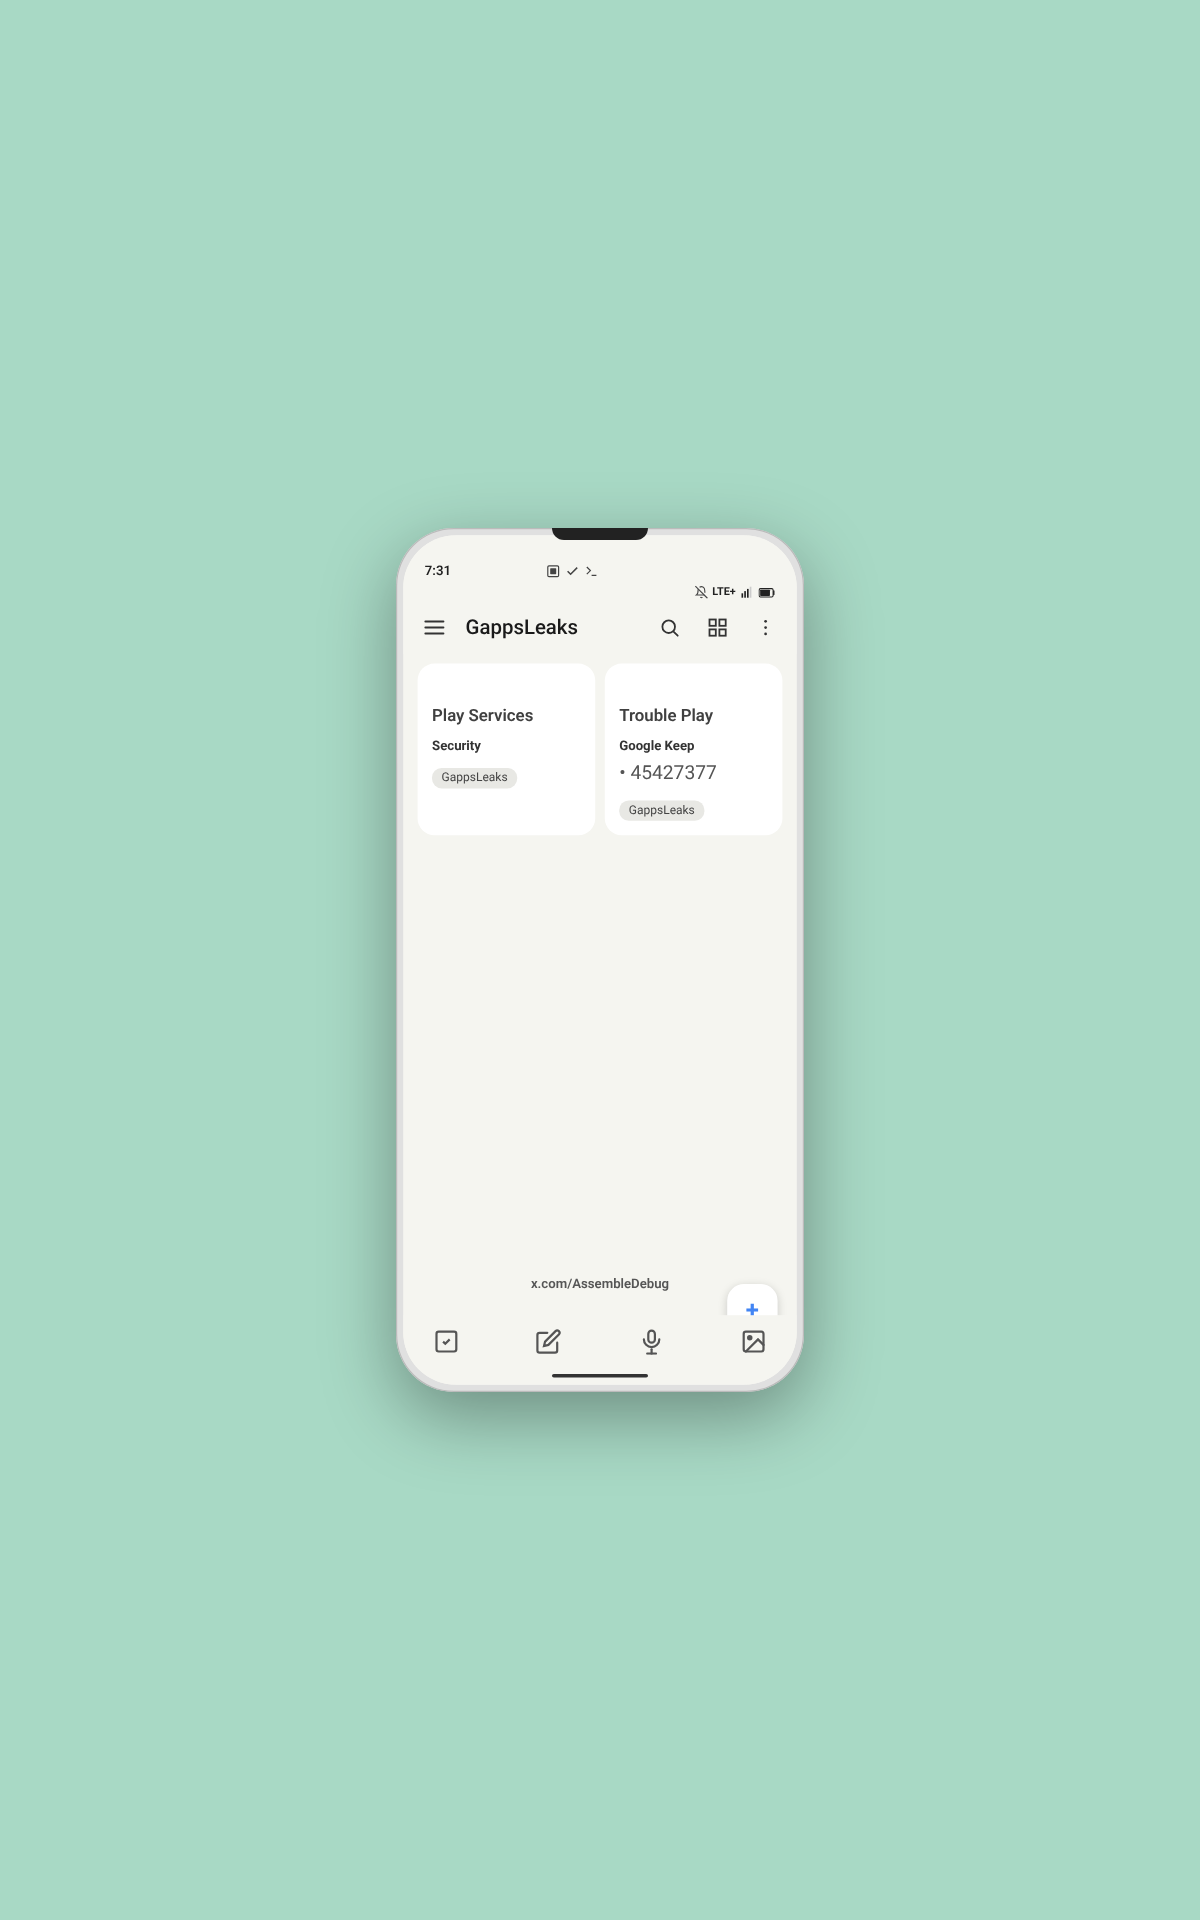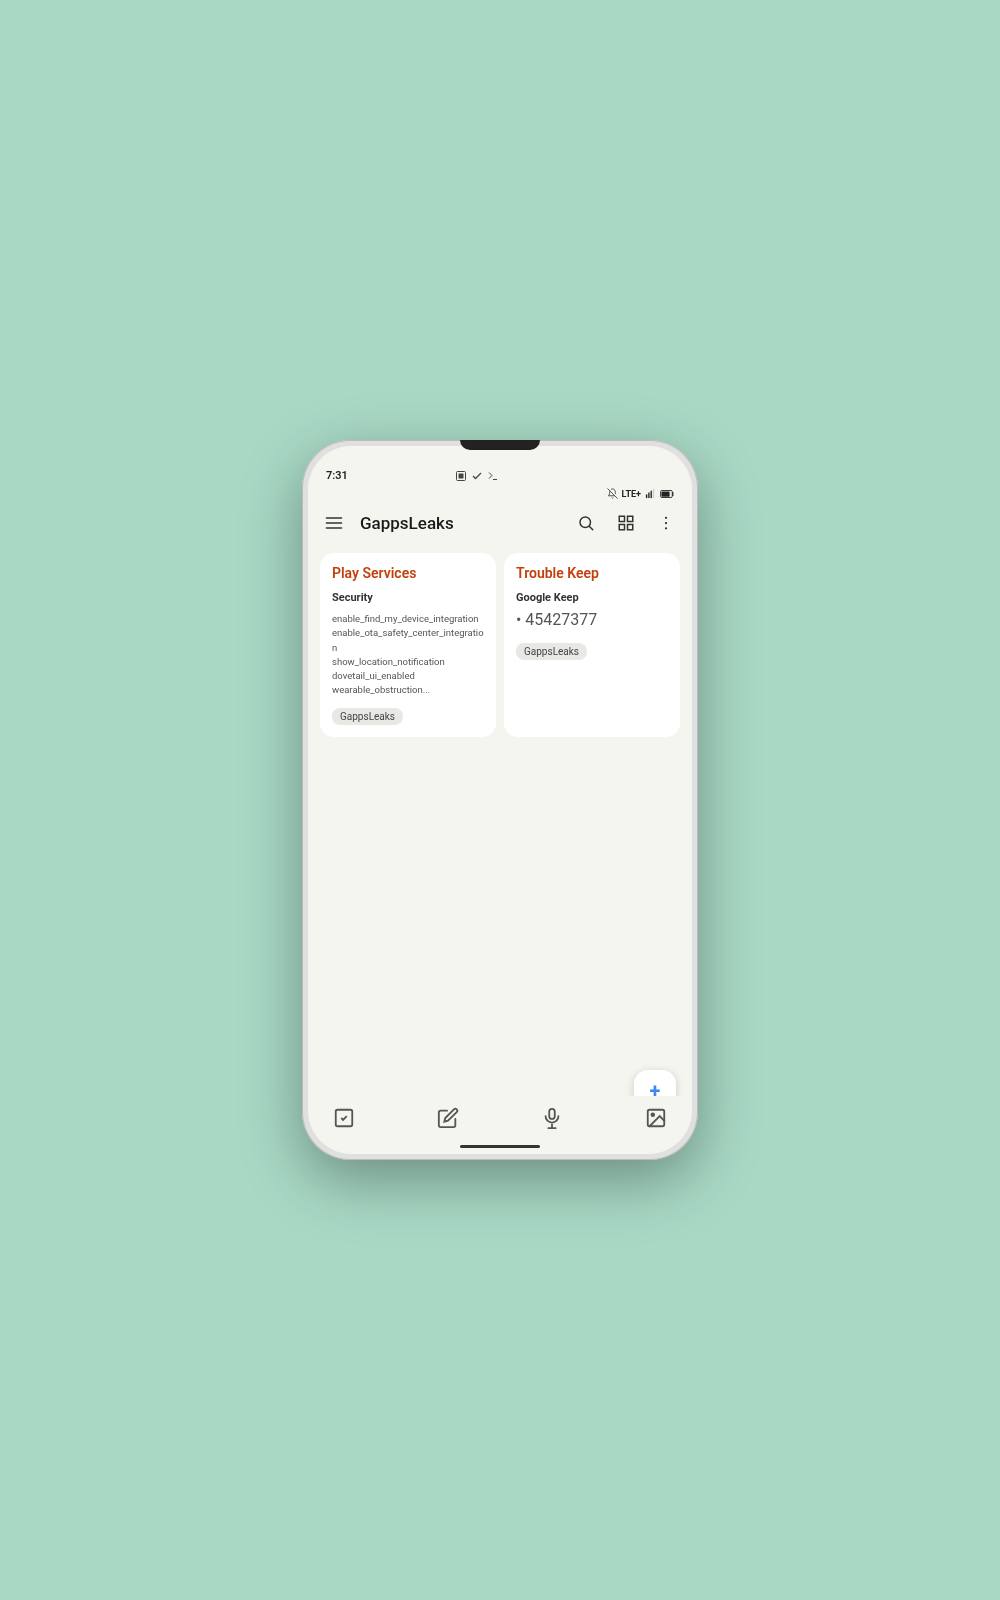--- a/index.html
+++ b/index.html
@@ -7,21 +7,21 @@
     body {
       background-color: #a8d9c5;
       display: flex;
       justify-content: center;
       align-items: center;
       min-height: 100vh;
       font-family: 'Roboto', Arial, sans-serif;
     }
 
     .phone-outer {
-      width: 396px;
+      width: 340px;
       height: 720px;
       background: #e0e0e0;
       border-radius: 48px;
       padding: 6px;
       box-shadow: 0 20px 60px rgba(0,0,0,0.35), inset 0 0 0 1px #bbb;
       position: relative;
     }
 
     .phone-inner {
       width: 100%;
@@ -130,22 +130,23 @@
       padding: 12px;
       flex: 1;
       display: flex;
       flex-direction: column;
       gap: 6px;
     }
 
     .card-title {
       font-size: 14px;
       font-weight: 600;
-      color: #c2410c;
+      color: #404040;
       margin-bottom: 4px;
+      margin-top: 24px;
     }
 
     .card-subtitle {
       font-size: 11px;
       font-weight: 700;
       color: #333;
       margin-bottom: 2px;
     }
 
     .card-flags-text {
@@ -327,41 +328,35 @@
           </svg>
       </div>
     </div>
 
     <div class="content">
       <div class="cards-row">
 
         <div class="card">
           <div class="card-title">Play Services</div>
           <div class="card-subtitle">Security</div>
-          <div class="card-flags-text">
-            enable_find_my_device_integration<br>
-            enable_ota_safety_center_integration<br>
-            show_location_notification<br>
-            dovetail_ui_enabled<br>
-            wearable_obstruction...
-          </div>
           <span class="tag-badge">GappsLeaks</span>
         </div>
 
         <div class="card">
-          <div class="card-title">Trouble Keep</div>
+          <div class="card-title">Trouble Play</div>
           <div class="card-app-name">Google Keep</div>
           <div class="card-app-id">• 45427377</div>
           <span class="tag-badge">GappsLeaks</span>
         </div>
 
       </div>
 
       <div style="flex:1"></div>
 
+      <div class="watermark">x.com/AssembleDebug</div>
     </div>
 
     <div class="fab">
       <span class="google-plus">
         <span class="google-plus-blue">+</span>
       </span>
     </div>
 
     <div class="bottom-bar">
       <div class="bottom-icon">

